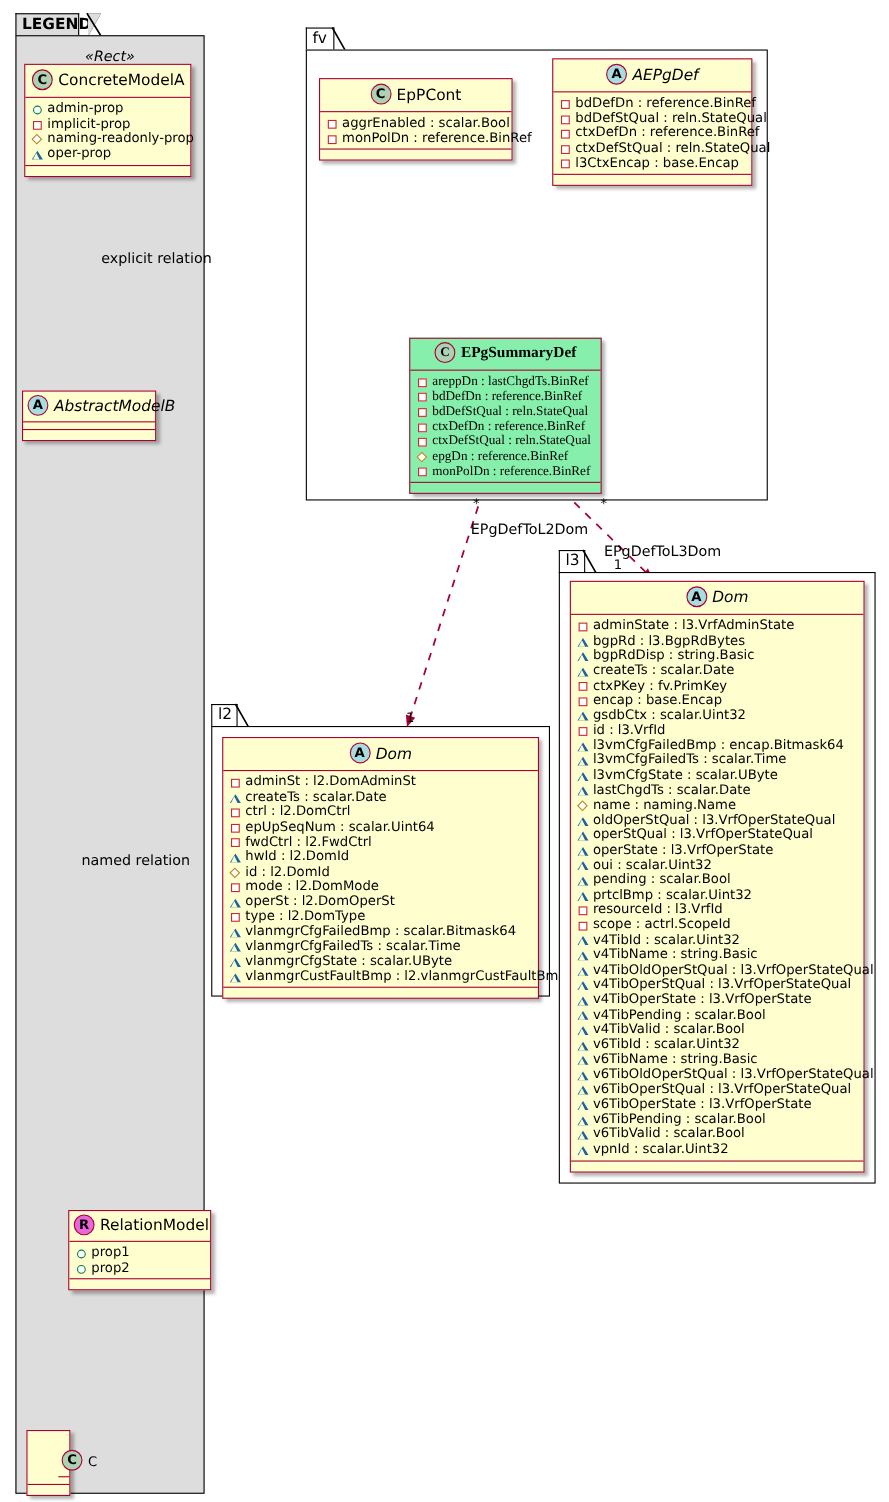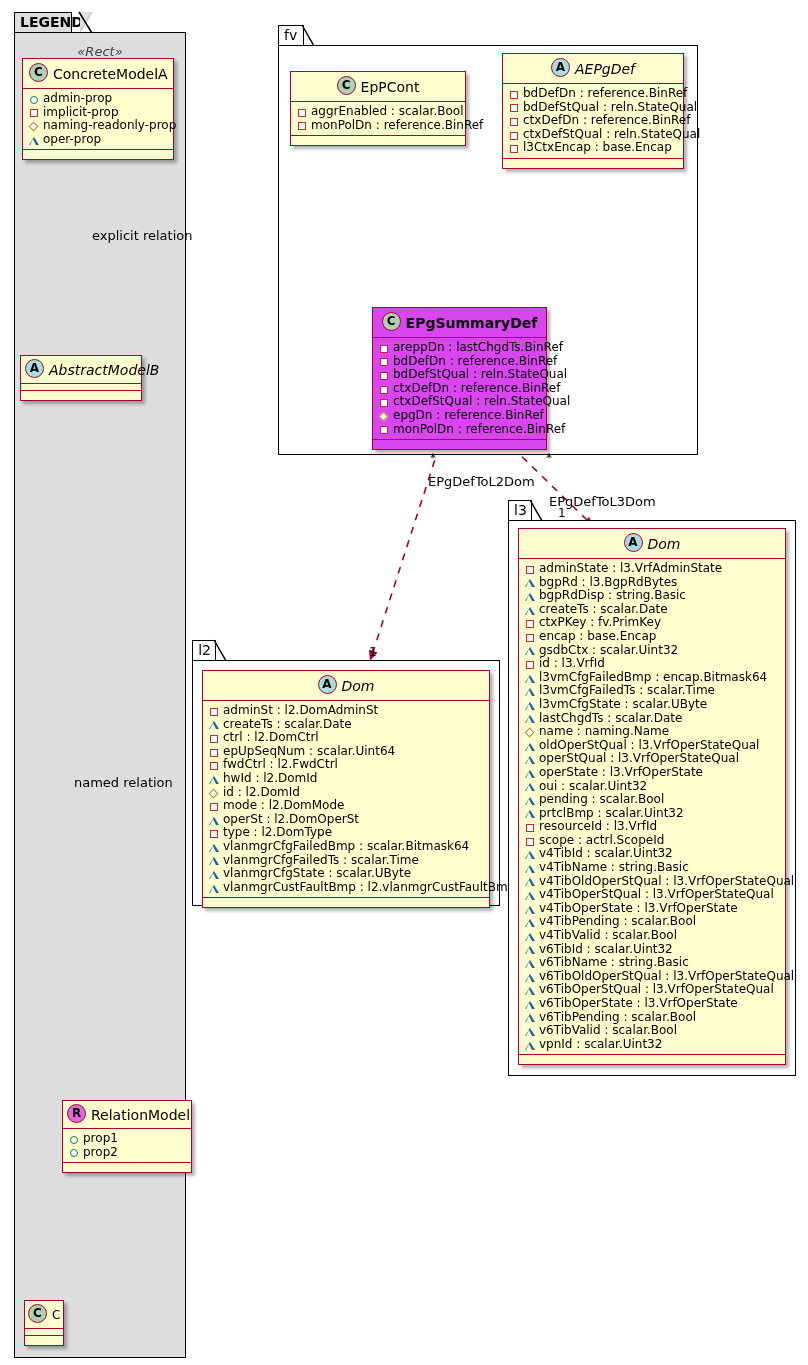--- a/index.html
+++ b/index.html
@@ -49,33 +49,33 @@
     width: 0; height: 0;
   }
   
   .cls {
     position: absolute;
     box-sizing: border-box;
     background: #fefece;
     border: 1.5px solid #a80036;
     box-shadow: 3px 3px 3px rgba(0,0,0,0.30);
   }
-  .cls.highlight { background: #d946ef; }
+  .cls.highlight { background: #86efac; font-family: Liberation Serif, serif; }
   .cls-header {
     box-sizing: border-box;
     border-bottom: 1.5px solid #a80036;
     text-align: center;
     padding: 4px 6px 5px 6px;
     position: relative;
     white-space: nowrap;
   }
   .cls-stereo {
     font-size: 13px;
     font-style: italic;
-    color: #404040;
+    color: #000000;
     text-align: center;
   }
   .cls-name {
     font-size: 14px;
     color: #000000;
     vertical-align: middle;
   }
   .cls-name.abstract { font-style: italic; }
   .cls-name.bold { font-weight: bold; }
   .circ {
@@ -281,21 +281,21 @@
         </div>
       <div class="attr">
           <span class="vis admin"></span>
           <span>prop2</span>
         </div>
     </div>
     <div class="cls-methods"></div>
   </div>
 
   <div class="cls" style="left:24px; top:1300px; width:40px;">
-    <div class="cls-header" style="padding:3px 3px 4px 3px; text-align:left;">
+    <div class="cls-header" style="padding:17px 3px 4px 3px; text-align:left;margin-left:28px;">
       <span class="circ C">C</span><span class="cls-name" style="font-size:12px;">C</span>
     </div>
     <div class="cls-attrs empty"></div>
     <div class="cls-methods"></div>
   </div>
 
   <div class="pkg-tab plain" style="left:278px; top:25px; width:26px;">
     <span>fv</span>
   </div>
   <svg style="position:absolute; left:301px; top:24px; width:16px; height:24px;">

